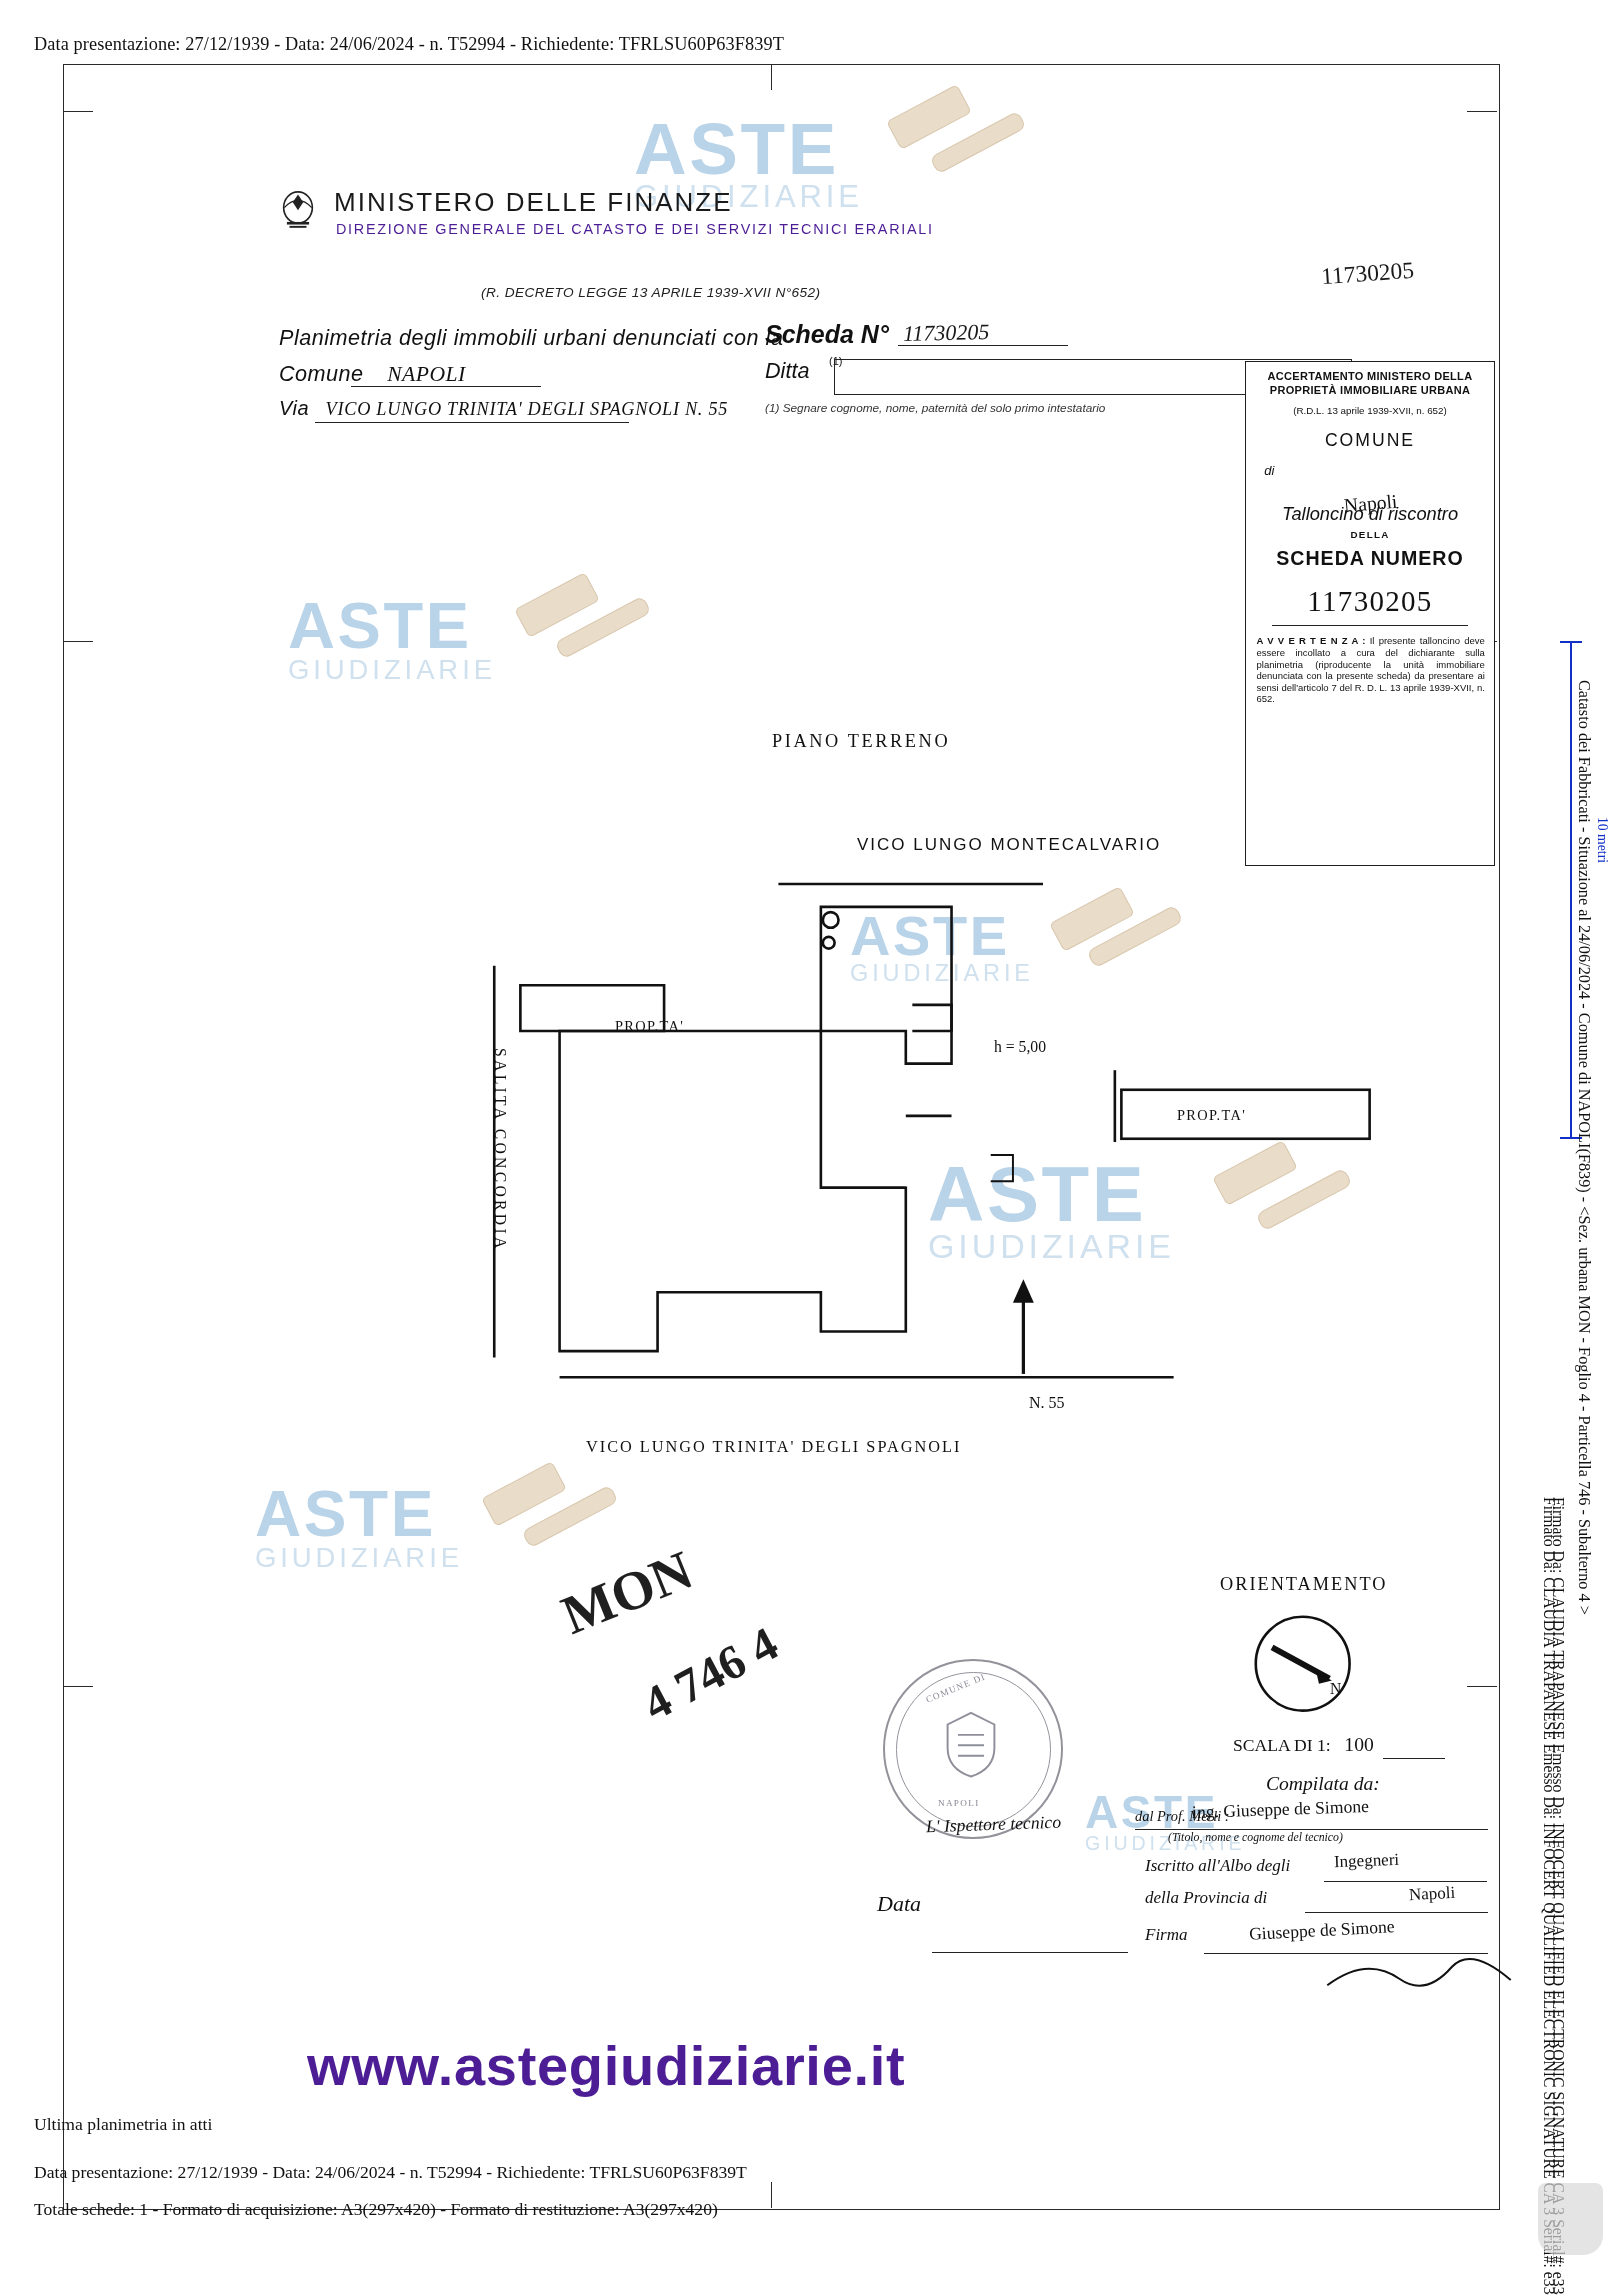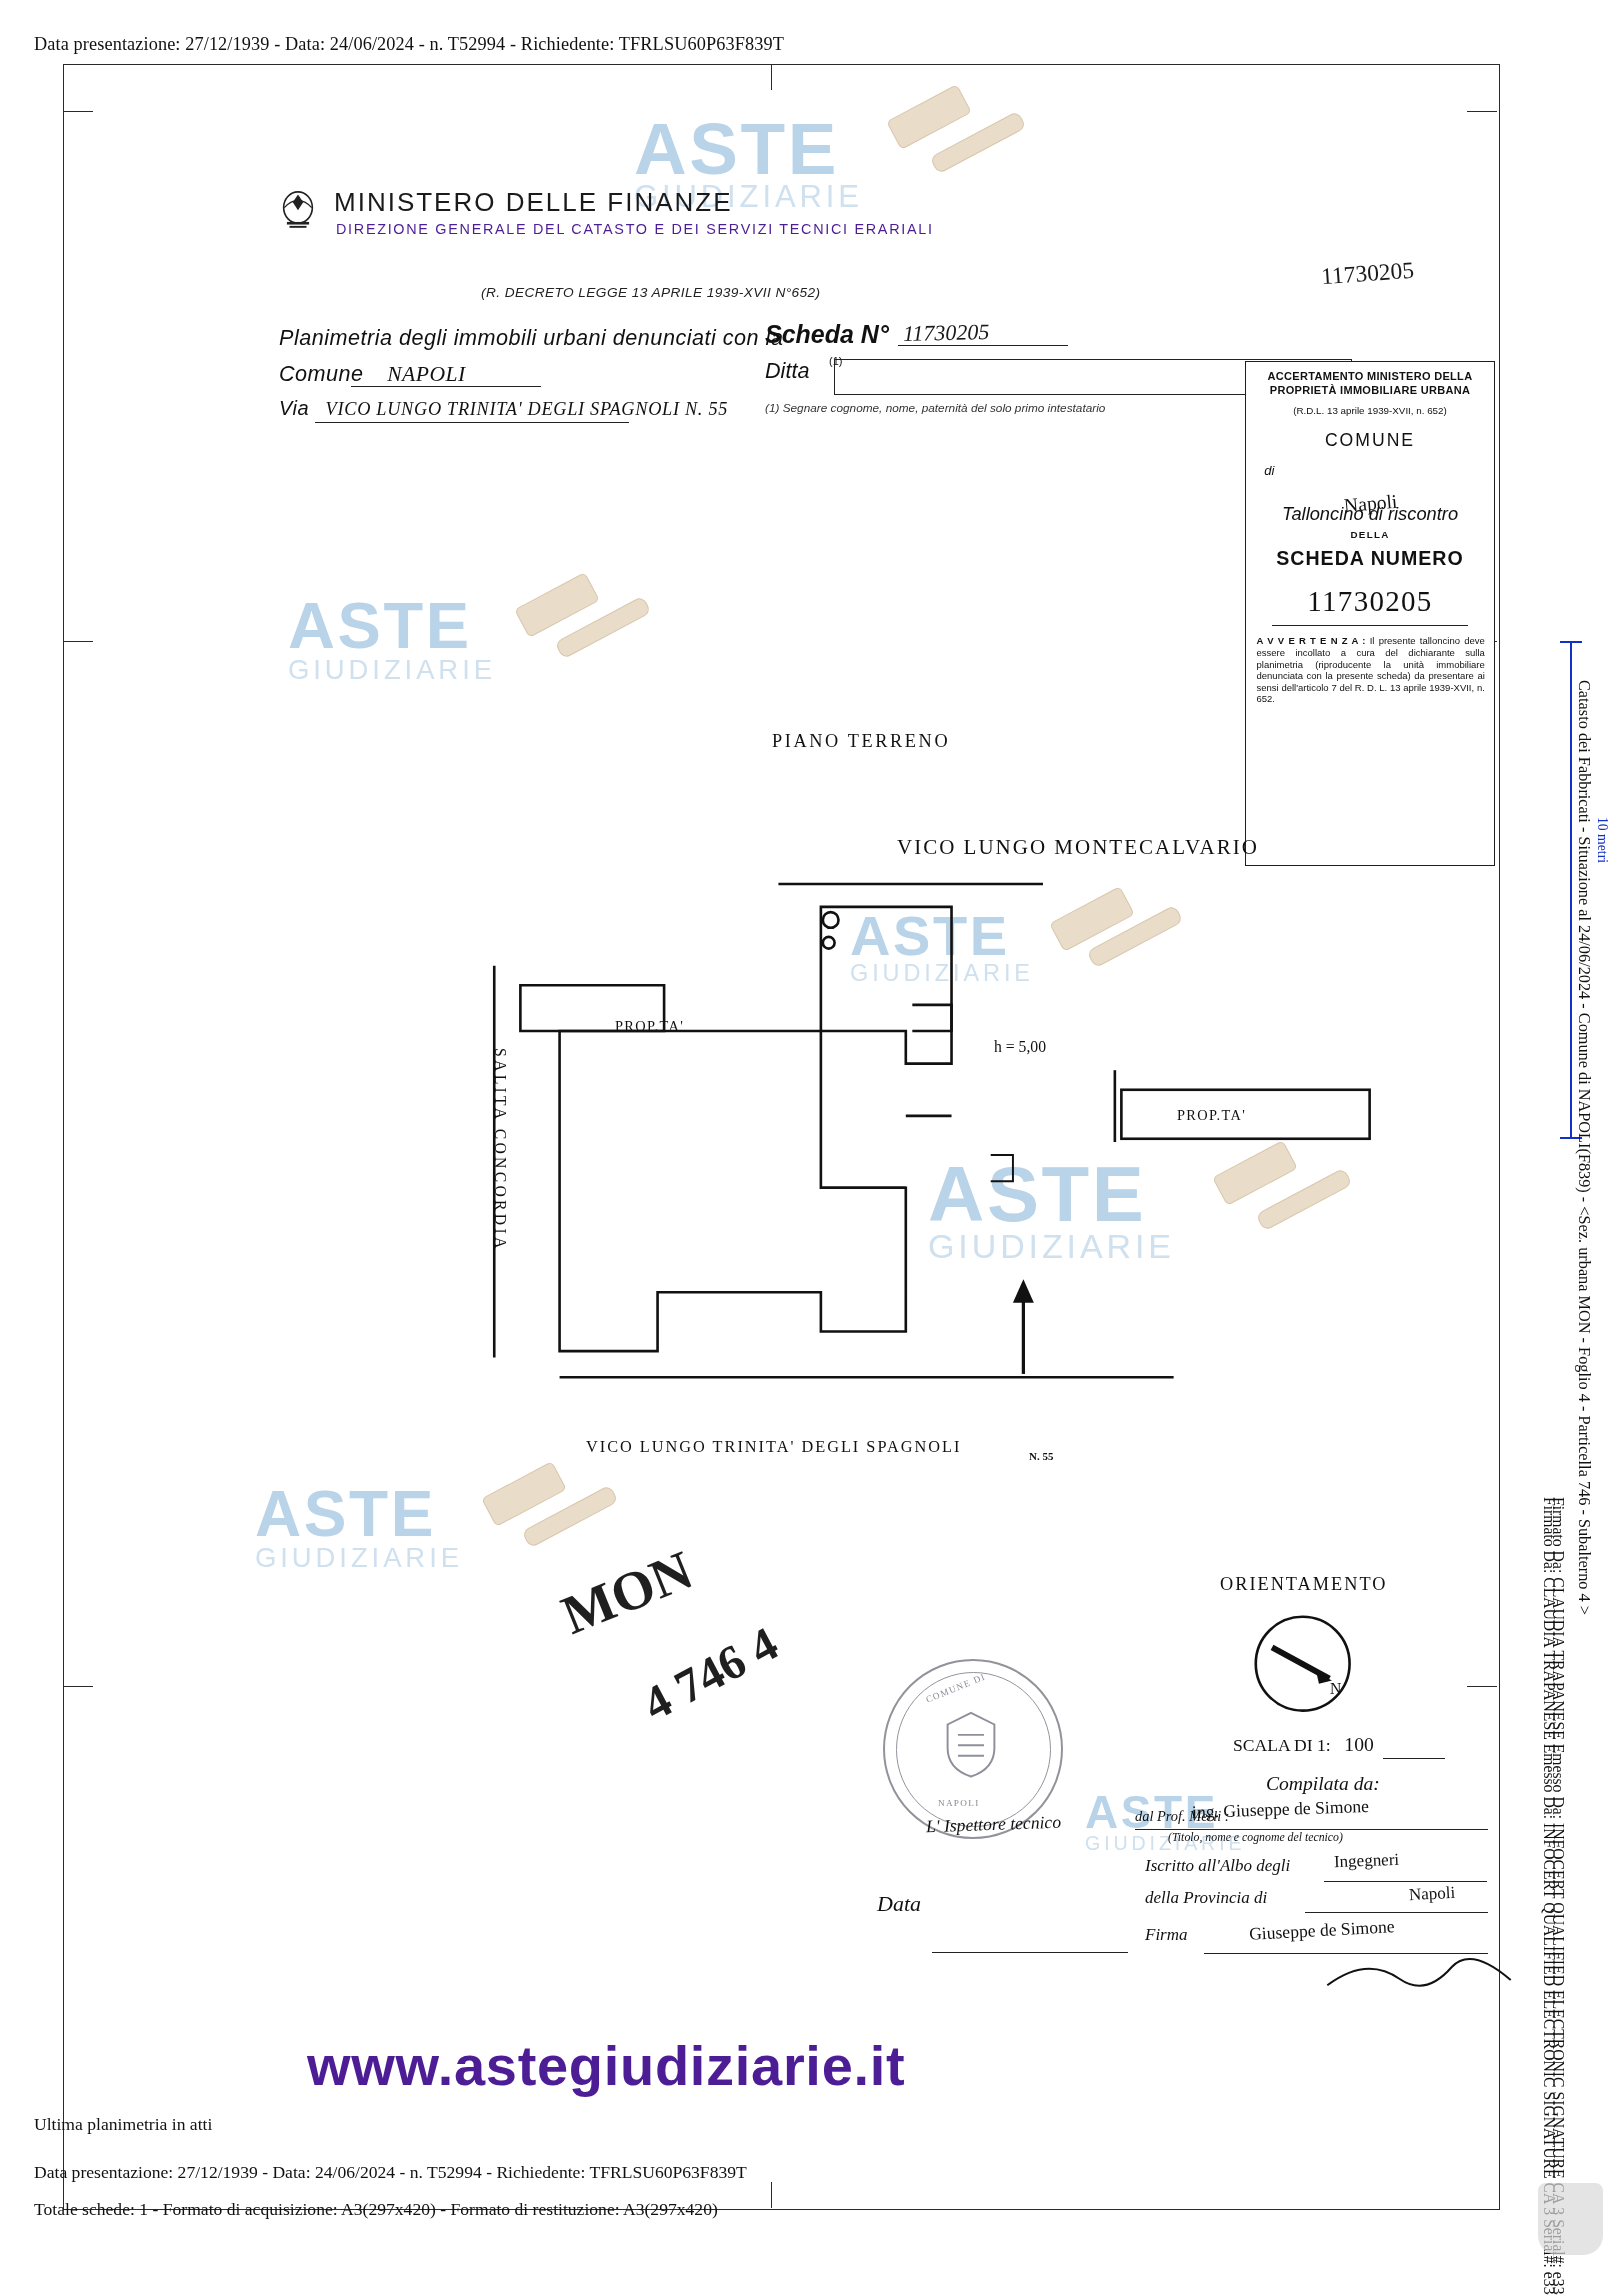--- a/index.html
+++ b/index.html
@@ -54,27 +54,27 @@
   .tall .t5{margin-top:25px;font-size:18.3px;font-style:italic;}
   .tall .t6{margin-top:3.9px;font-size:9.8px;letter-spacing:1.3px;font-weight:bold;}
   .tall .t7{margin-top:6.5px;font-size:19.6px;font-weight:bold;letter-spacing:1px;}
   .tall .t8{margin-top:15.7px;font-size:29px;font-family:"Liberation Serif",serif;letter-spacing:1.3px;}
   .tall .tline{width:196px;height:1.3px;background:#222;margin:6.5px auto 0;}
   .tall .t9{margin:9.2px 9.2px 0 10.5px;font-size:9.5px;text-align:justify;line-height:1.22;}
   .tall .t9 b{font-weight:bold;}
 
   
   .piano{position:absolute;left:709px;top:667px;font-size:18.3px;letter-spacing:2.6px;font-family:"Liberation Serif",serif;}
-  .via-mc{position:absolute;left:794px;top:771px;font-size:21px;letter-spacing:2px;font-family:Liberation Serif, serif;margin-left:40px;}
+  .via-mc{position:absolute;left:794px;top:771px;font-size:17px;letter-spacing:2px;font-family:Liberation Sans, sans-serif;}
   .via-tr{position:absolute;left:523px;top:1373px;font-size:16.3px;letter-spacing:2px;font-family:"Liberation Serif",serif;}
   .salita{position:absolute;left:428px;top:984px;font-size:15.7px;letter-spacing:3.3px;font-family:"Liberation Serif",serif;writing-mode:vertical-rl;}
   .prop1{position:absolute;left:552px;top:954px;font-size:14.4px;letter-spacing:1.3px;font-family:"Liberation Serif",serif;}
   .prop2{position:absolute;left:1114px;top:1043px;font-size:14.4px;letter-spacing:1.3px;font-family:"Liberation Serif",serif;}
   .h500{position:absolute;left:931px;top:974px;font-size:15.7px;font-family:"Liberation Serif",serif;}
-  .n55{position:absolute;left:966px;top:1386px;font-size:11px;font-family:"Liberation Serif",serif;font-weight:bold;}
+  .n55{position:absolute;left:966px;top:1330px;font-size:16px;font-family:"Liberation Serif",serif;}
 
   
   .orient{position:absolute;left:1157px;top:1510px;font-size:18.3px;letter-spacing:2px;font-family:"Liberation Serif",serif;}
   .scala{position:absolute;left:1170px;top:1670px;font-size:17.6px;font-family:"Liberation Serif",serif;}
   .scala .v{font-size:19.6px;}
   .scala-rule{position:absolute;left:1320px;top:1694px;width:62px;height:1.3px;background:#222;}
   .compilata{position:absolute;left:1203px;top:1709px;font-size:19.6px;font-style:italic;font-family:"Liberation Serif",serif;}
   .dal{position:absolute;left:1072px;top:1744px;font-size:14.4px;font-style:italic;font-family:"Liberation Serif",serif;}
   .tecnico-name{position:absolute;left:1129px;top:1735px;font-size:17.6px;font-family:"Liberation Serif",serif;transform:rotate(-2deg);}
   .rule-tec{position:absolute;left:1072px;top:1765px;width:353px;height:1.3px;background:#222;}

